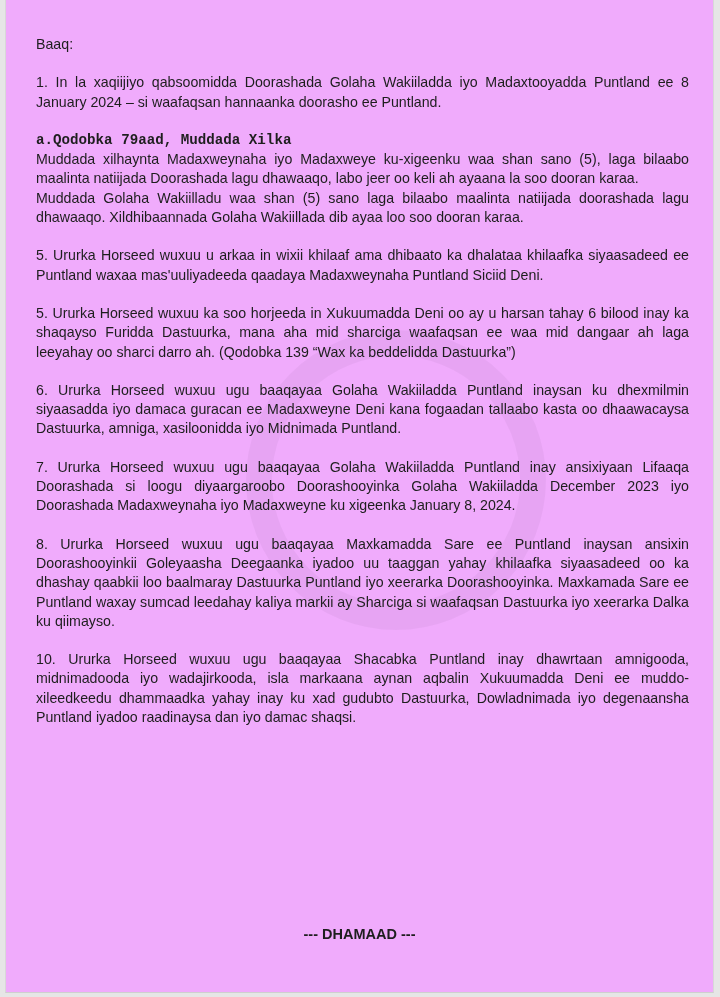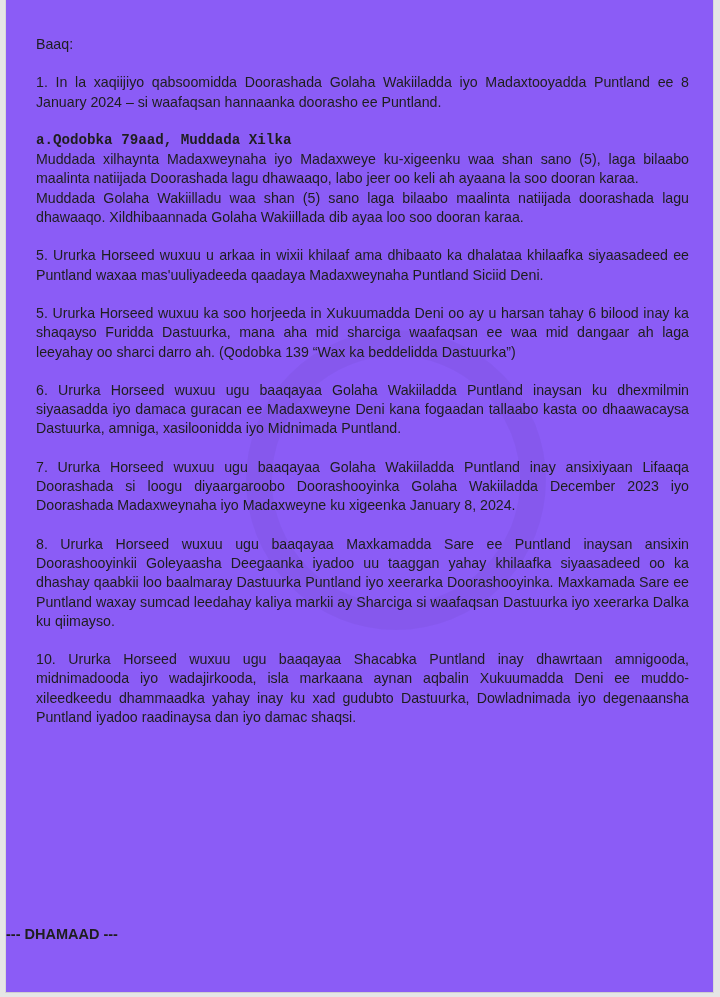--- a/index.html
+++ b/index.html
@@ -3,21 +3,21 @@
 <meta charset="utf-8">
 <style>
   html, body { margin: 0; padding: 0; }
   body {
     width: 720px; height: 997px; overflow: hidden;
     background: #e6e6e6;
     font-family: "Liberation Sans", "DejaVu Sans", sans-serif;
   }
   .page {
     position: absolute; left: 5px; top: 0; width: 709px; height: 993px;
-    background: #8b5cf6;
+    background: #f0abfc;
     border-left: 1px solid #d8d8d8;
     border-right: 1px solid #d8d8d8;
     border-bottom: 1px solid #cfcfcf;
     box-sizing: border-box;
   }
   .watermark {
     position: absolute; left: 240px; top: 330px; width: 300px; height: 300px;
     border-radius: 50%;
     border: 26px solid rgba(0,0,0,0.035);
     box-sizing: border-box;
@@ -26,21 +26,21 @@
   .content {
     position: absolute; left: 30px; top: 30px; width: 653px;
     color: #1e1e1e; font-size: 14.2px; line-height: 19.3px;
   }
   p { margin: 0; text-align: justify; }
   .gap { margin-top: 19px; }
   .heading { font-weight: bold; text-align: left; font-family: Liberation Mono, monospace; }
   .lead { text-align: left; }
   .end {
     position: absolute; left: 0; right: 0; top: 926px;
-    font-weight: bold; font-size: 14.5px; color: #1e1e1e;
+    text-align: center; font-weight: bold; font-size: 14.5px; color: #1e1e1e;
   }
 </style>
 </head>
 <body>
 
 <div class="page">
   <div class="watermark"></div>
   <div class="content">
     <p class="lead" style="margin-top:5px">Baaq:</p>
 

